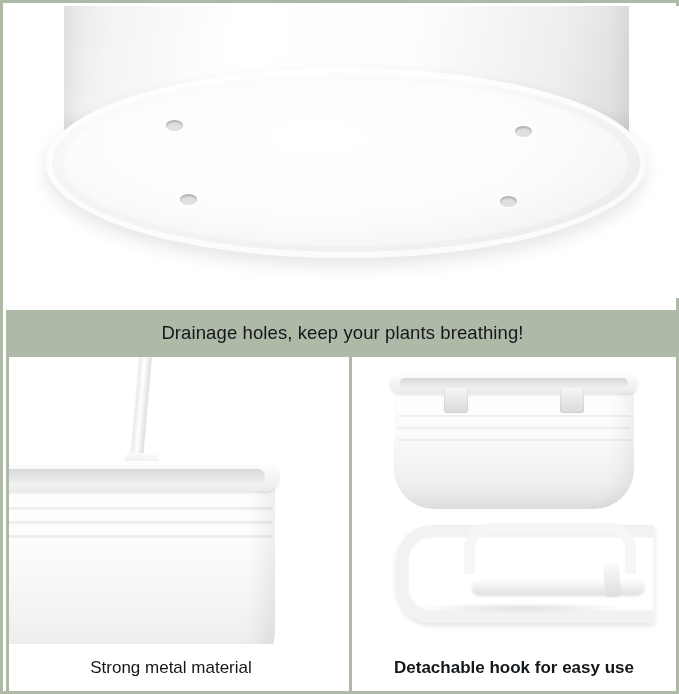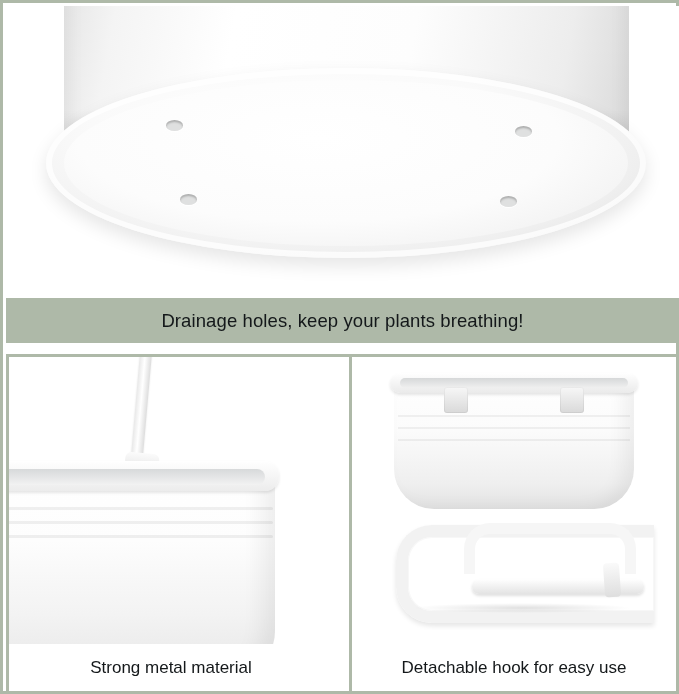--- a/index.html
+++ b/index.html
@@ -36,21 +36,21 @@
     left: 0;
     top: 0;
     width: 673px;
     height: 292px;
     background: #ffffff;
     overflow: hidden;
   }
   .caption-top {
     position: absolute;
     left: 0;
-    top: 292px;
+    top: 304px;
     width: 673px;
     height: 45px;
     background: #aeb9a8;
     color: #14181a;
     font-size: 18.5px;
     display: flex;
     align-items: center;
     justify-content: center;
     letter-spacing: .1px;
   }
@@ -70,20 +70,21 @@
   .panel-br {
     position: absolute;
     left: 346px;
     top: 351px;
     width: 330px;
     height: 340px;
     box-sizing: border-box;
     border: 3px solid #aeb9a8;
     background: #ffffff;
     overflow: hidden;
+    font-weight: bold;
   }
   .photo-sub {
     position: absolute;
     left: 0;
     top: 0;
     width: 324px;
     height: 287px;
     overflow: hidden;
     background: #ffffff;
   }

